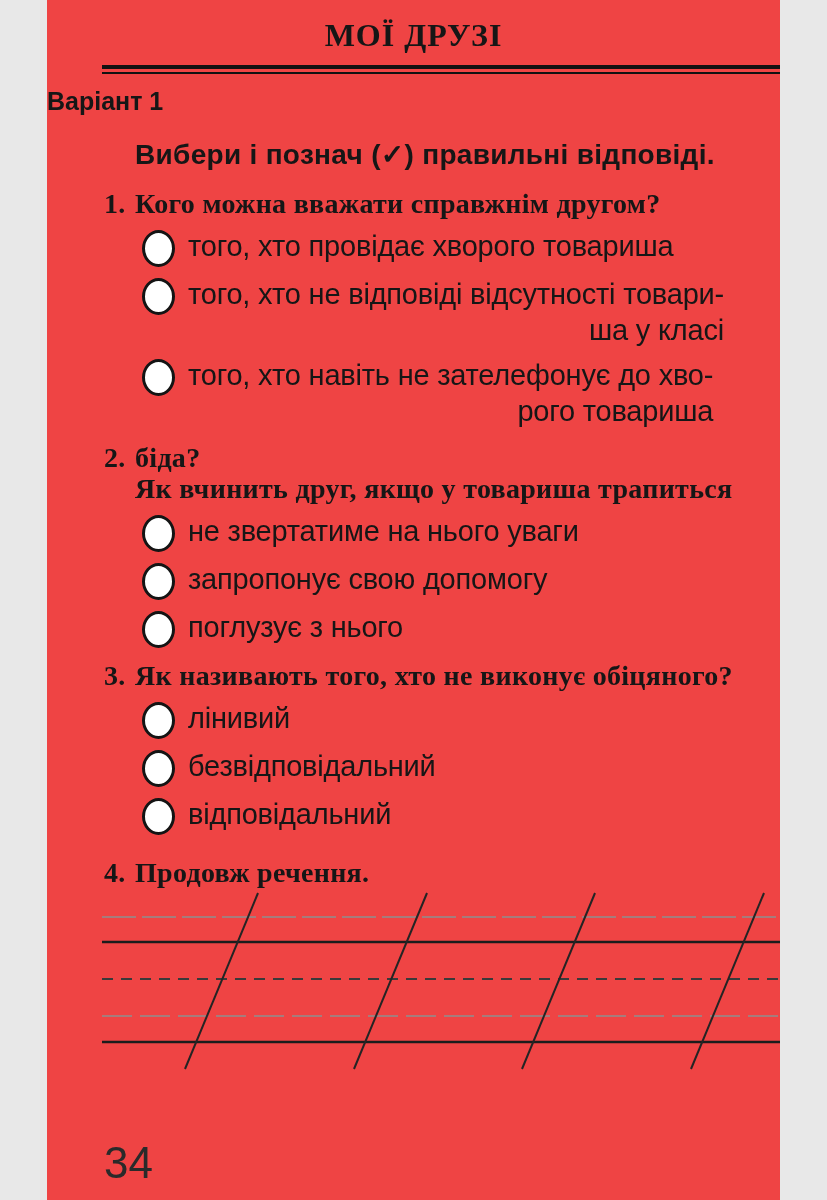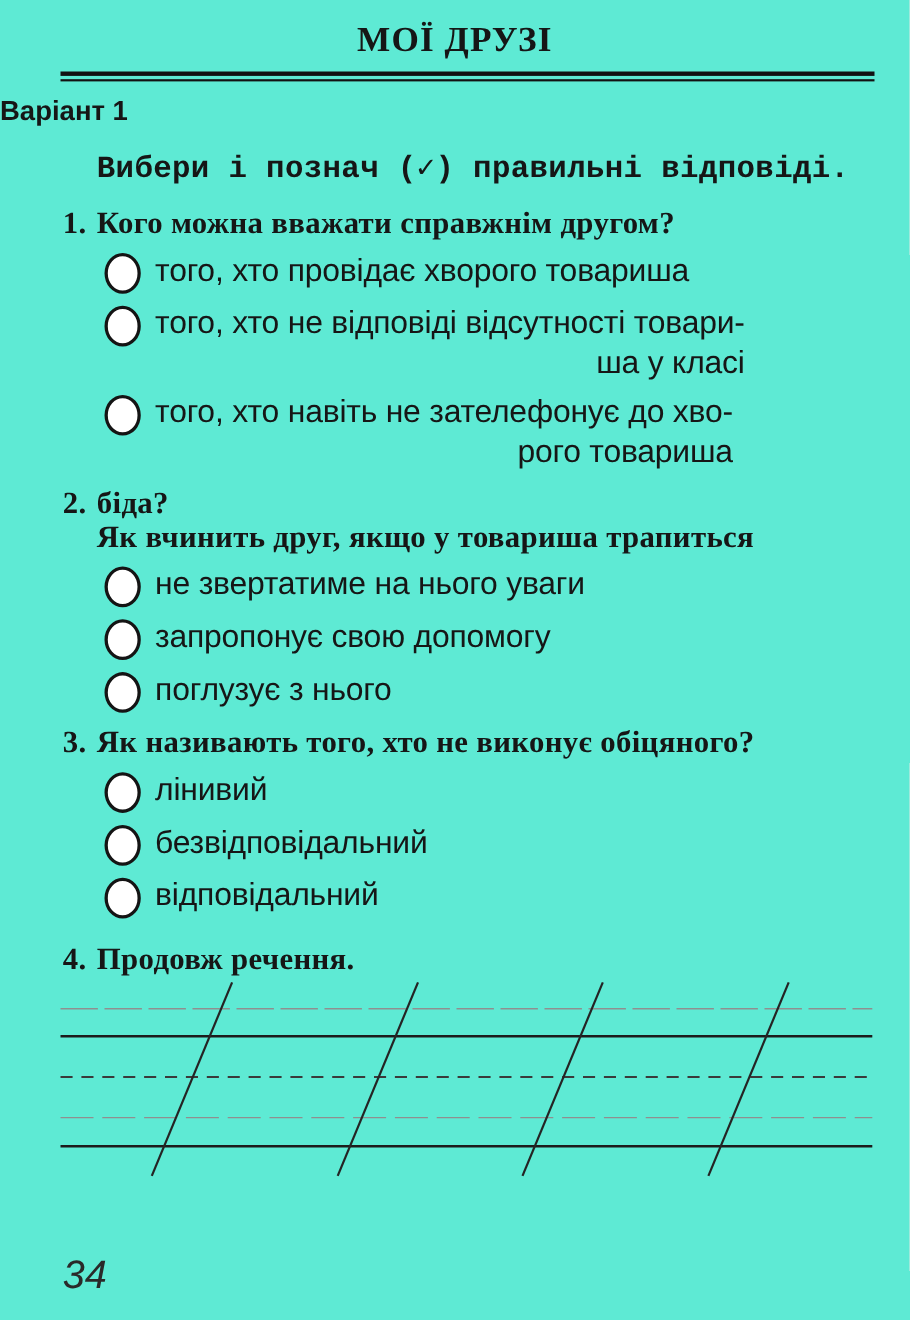--- a/index.html
+++ b/index.html
@@ -1,21 +1,21 @@
 <!DOCTYPE html>
 <html lang="uk"><head>
 <meta charset="utf-8">
 <style>
   html, body { margin: 0; padding: 0; background: #e8e8e8; }
   .page {
     position: relative;
-    width: 827px;
+    width: 733px;
     height: 1200px;
     margin: 0 auto;
-    background: #5eead4;
+    background: #ef4444;
     color: #161616;
     font-family: "Liberation Sans", "DejaVu Sans", sans-serif;
     overflow: hidden;
   }
   .title {
     margin: 16px 0 0 0;
     text-align: center;
     font-family: "Liberation Serif", "DejaVu Serif", serif;
     font-size: 32px;
     line-height: 38px;
@@ -29,21 +29,21 @@
   .rule-thick { height: 4px; background: #121212; }
   .rule-thin  { height: 2px; background: #121212; margin-top: 3px; }
   .variant {
     margin: 13px 0 0 0;
     font-size: 25px;
     line-height: 28px;
     font-weight: bold;
   }
   .instruction {
     margin: 25px 0 0 88px;
-    font-family: Liberation Mono, monospace;
+    font-family: Liberation Sans, sans-serif;
     font-size: 28px;
     line-height: 30px;
     font-weight: bold;
     letter-spacing: 0.3px;
   }
   .q-head {
     display: flex;
     margin: 0 0 0 57px;
     font-family: "Liberation Serif", "DejaVu Serif", serif;
     font-size: 28px;
@@ -86,23 +86,22 @@
   .writing-area {
     margin-top: 4px;
     width: 827px;
     height: 182px;
   }
   .writing-area svg { display: block; }
   .page-number {
     position: absolute;
     left: 57px;
     top: 1138px;
-    font-size: 36px;
+    font-size: 44px;
     color: #2a2a2a;
-    font-style: italic;
   }
 </style>
 </head>
 <body>
 
 <div class="page">
 
   <h1 class="title">МОЇ ДРУЗІ</h1>
 
   <div class="rule">

